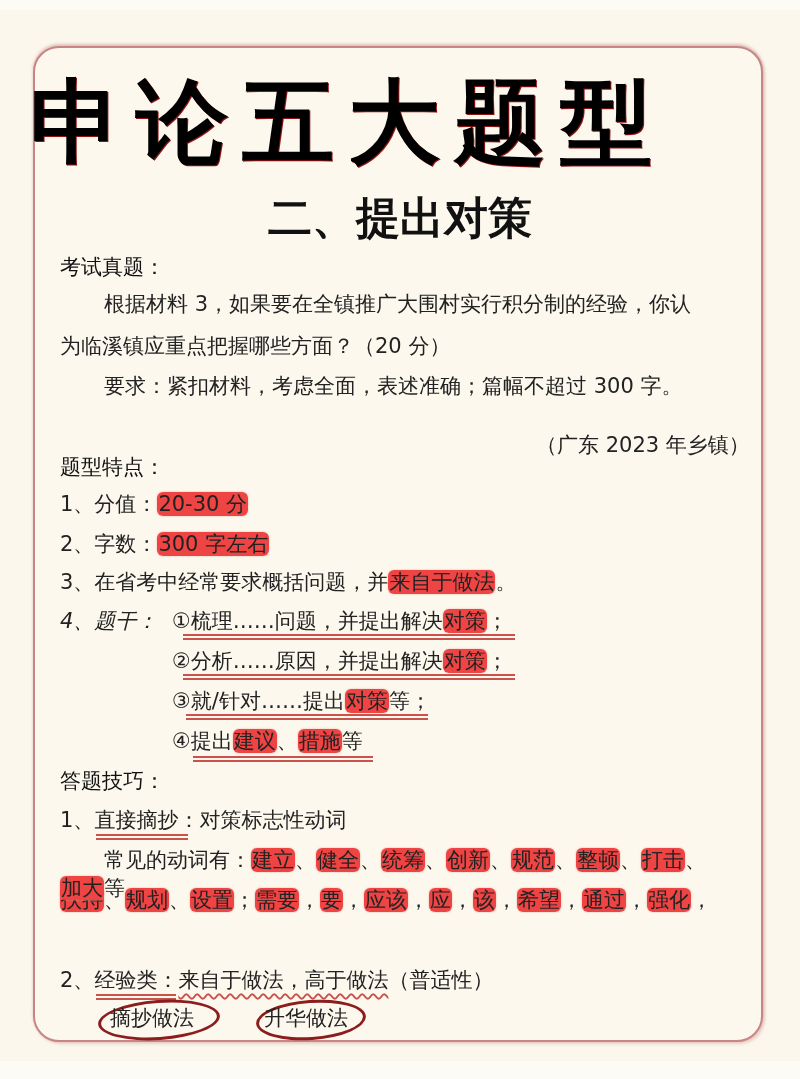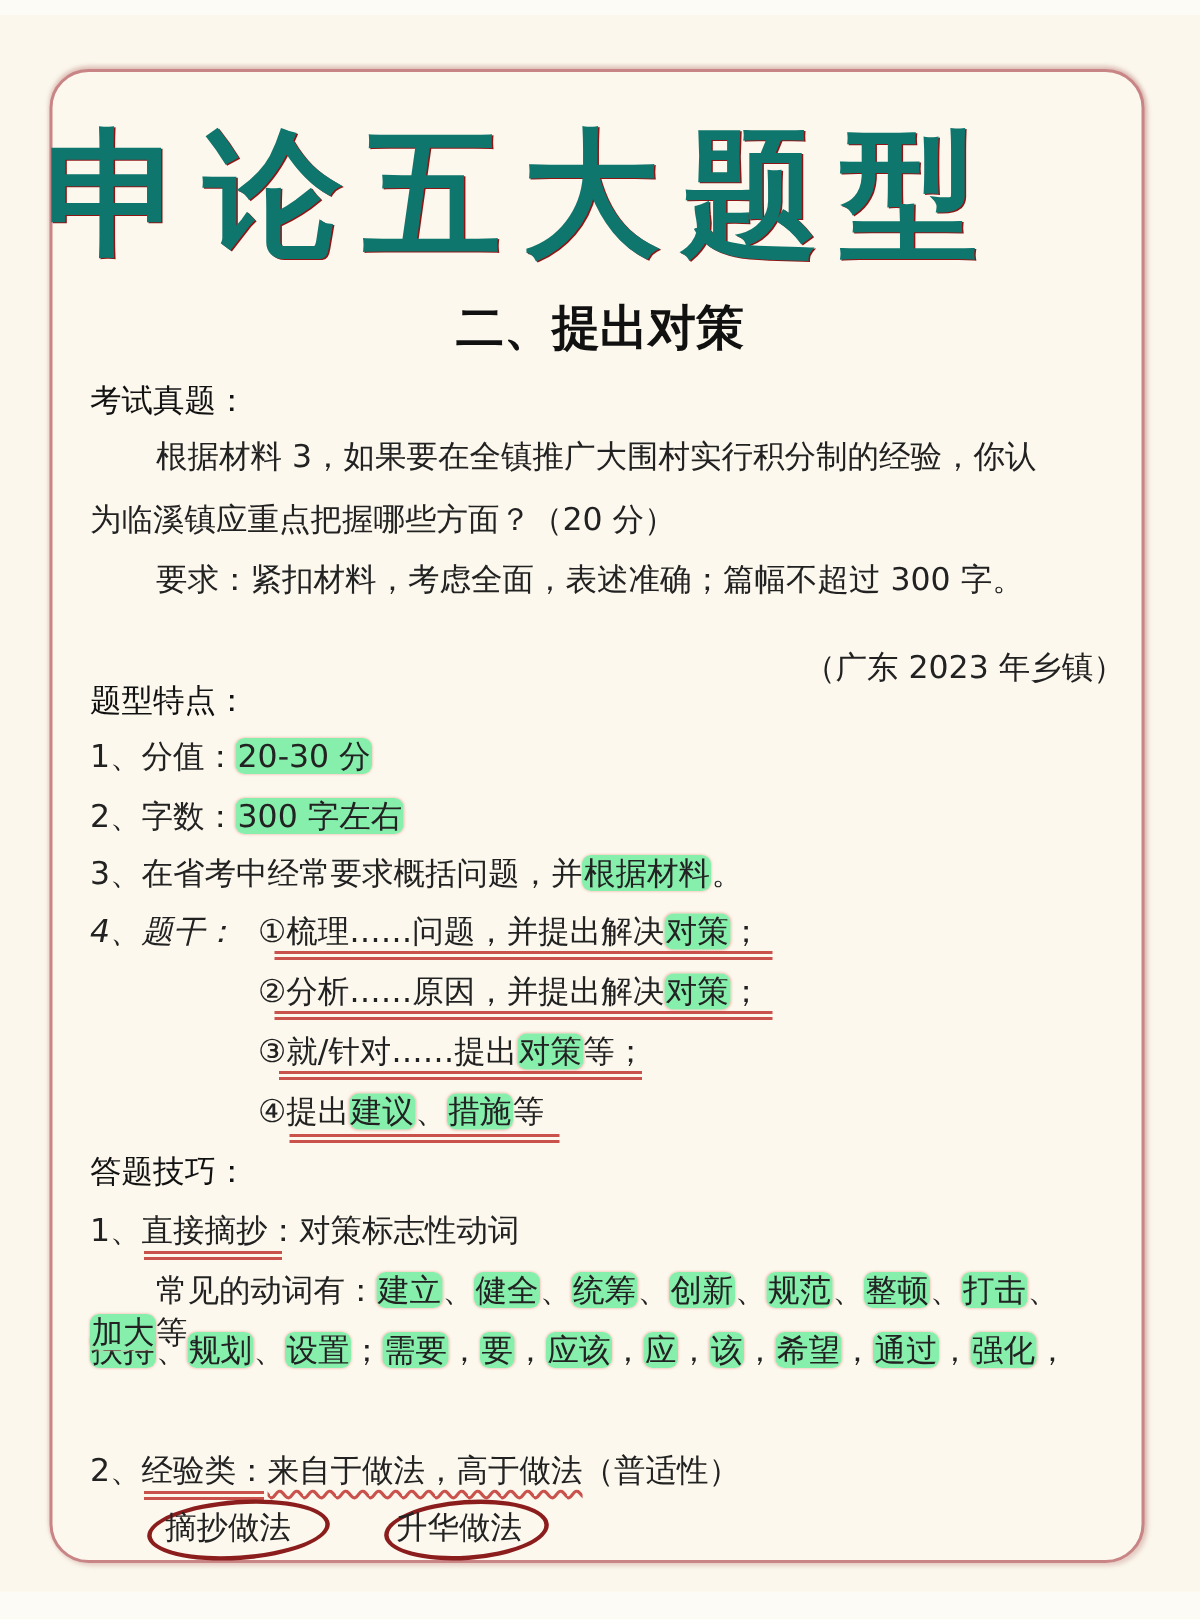--- a/index.html
+++ b/index.html
@@ -3,27 +3,27 @@
 <meta charset="utf-8">
 <style>
   html,body{margin:0;padding:0;}
   body{width:800px;height:1079px;background:#fbf7ec;position:relative;overflow:hidden;
        font-family:"DejaVu Serif","Liberation Serif",serif;color:#1f1f1f;}
   .topstrip{position:absolute;left:0;top:0;width:800px;height:10px;background:#fdfbf6;}
   .botstrip{position:absolute;left:0;bottom:0;width:800px;height:18px;background:#fdfbf6;}
   .card{position:absolute;left:33px;top:46px;width:726px;height:992px;border:2px solid #c98585;
         border-radius:26px;background:#fcf8ee;box-shadow:0 -2px 3px rgba(170,90,90,.35), 2px 2px 3px rgba(170,90,90,.25);}
   .title{position:absolute;left:0;top:80px;width:696px;text-align:center;font-size:92px;line-height:100px;
-         color:#0f766e;font-weight:bold;letter-spacing:14px;font-family:Liberation Serif, serif;
+         color:#000000;font-weight:bold;letter-spacing:14px;font-family:Liberation Mono, monospace;
          text-shadow:1px 1px 0 #8f1515;}
-  .subtitle{position:absolute;left:0;top:196px;width:800px;text-align:center;font-size:32px;line-height:44px;
+  .subtitle{position:absolute;left:0;top:196px;width:800px;text-align:center;font-size:44px;line-height:44px;
             font-weight:bold;color:#111;font-family:"DejaVu Sans",sans-serif;}
   .ln{position:absolute;font-size:21px;line-height:30px;white-space:nowrap;font-family:"DejaVu Sans",sans-serif;color:#222;}
   .hd{font-weight:normal;color:#111;}
-  .hl{background:#86efac;border-radius:6px;padding:0 1px;box-shadow:0 0 2px #e9a89a;}
+  .hl{background:#ef4444;border-radius:6px;padding:0 1px;box-shadow:0 0 2px #e9a89a;}
   .dbl{position:absolute;height:6px;border-top:2px solid #c9524c;border-bottom:2px solid #c9524c;box-sizing:border-box;}
   .wavy{text-decoration:underline wavy #c9524c;text-underline-offset:6px;text-decoration-thickness:1.5px;}
   .circ{position:absolute;border:3px solid #8c1d1d;border-radius:50%;transform:rotate(-4deg);}
 </style>
 </head>
 <body>
 
 <div class="topstrip"></div>
 <div class="card"></div>
 
@@ -37,21 +37,21 @@
 <div class="ln" style="left:536px;top:430px;">（广东 2023 年乡镇）</div>
 
 <div class="ln hd" style="left:60px;top:452px;">题型特点：</div>
 <div class="ln" style="left:60px;top:489px;">
   <span>1、分值：</span><span class="hl">20-30 分</span>
 </div>
 <div class="ln" style="left:60px;top:529px;">
   <span>2、字数：</span><span class="hl">300 字左右</span>
 </div>
 <div class="ln" style="left:60px;top:567px;">
-  <span>3、在省考中经常要求概括问题，并</span><span class="hl">根据材料</span><span>。</span>
+  <span>3、在省考中经常要求概括问题，并</span><span class="hl">来自于做法</span><span>。</span>
 </div>
 
 <div class="ln" style="left:60px;top:606px;font-style:italic;">4、题干：</div>
 <div class="ln" style="left:172px;top:606px;">
   <span>①梳理……问题，并提出解决</span><span class="hl">对策</span><span>；</span>
 </div>
 <div class="dbl" style="left:183px;top:634px;width:332px;"></div>
 
 <div class="ln" style="left:172px;top:646px;">
   <span>②分析……原因，并提出解决</span><span class="hl">对策</span><span>；</span>

